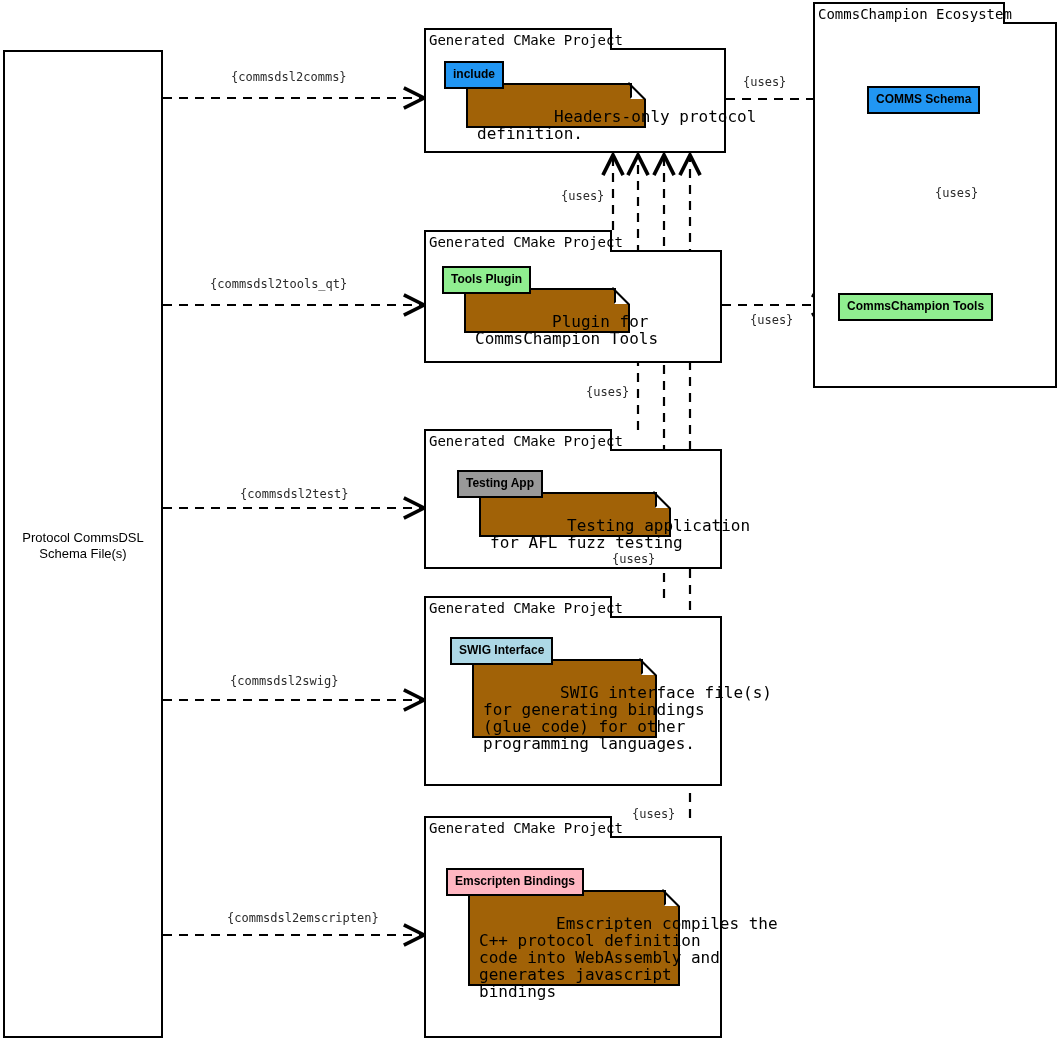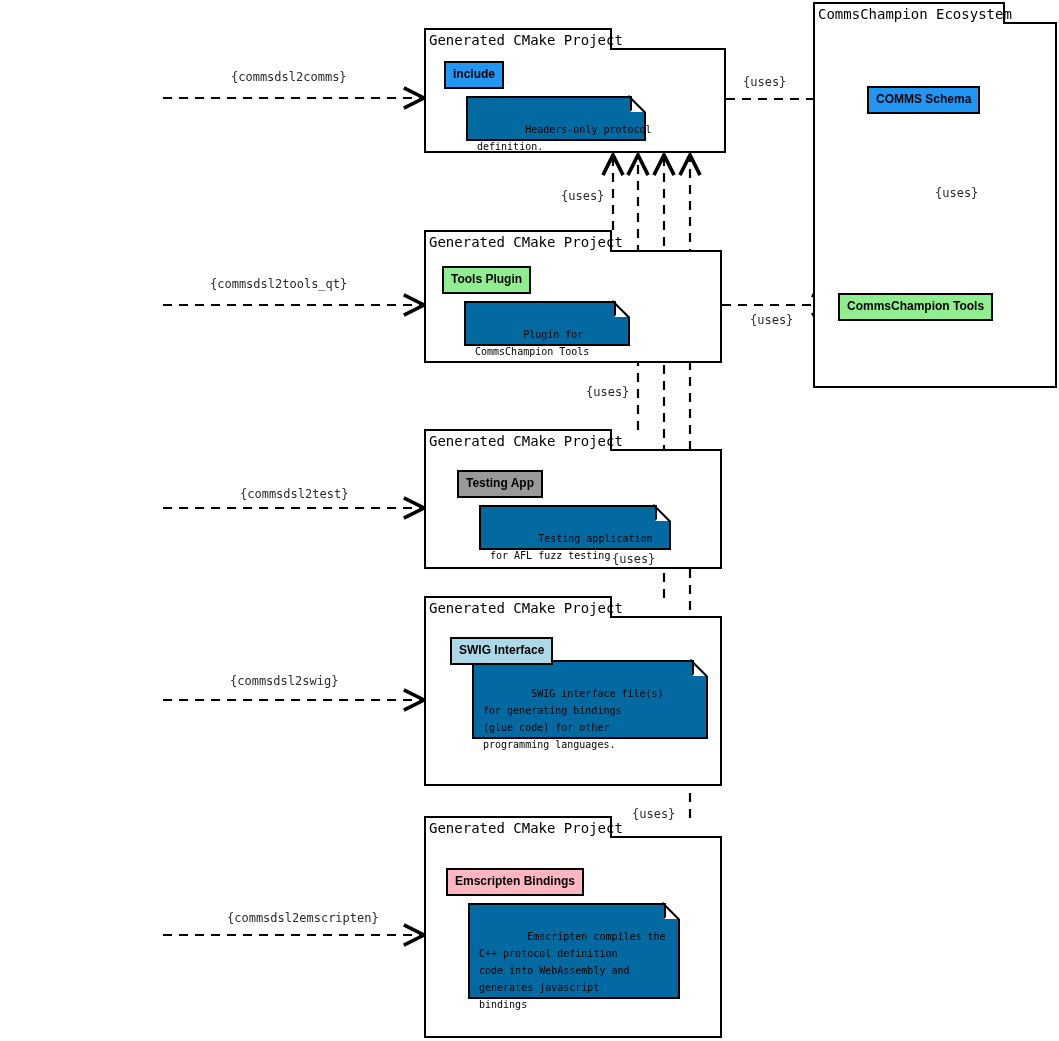--- a/index.html
+++ b/index.html
@@ -79,30 +79,29 @@
     font-weight:bold;
     font-size:12px;
     line-height:21px;
     white-space:nowrap;
     color:#000;
     z-index:6;
   }
   .comp-note{
     position:absolute;
     border:2px solid #000;
-    background:#0369a1;
-    box-sizing:border-box;
-    font-family:"DejaVu Sans Mono", monospace;
-    font-size:10px;
+    background:#a16207;
+    box-sizing:border-box;
+    font-family:"DejaVu Sans Mono", monospace;
+    font-size:16px;
     line-height:17px;
     color:#000;
     padding:6px 8px 5px 9px;
     white-space:pre;
     z-index:5;
-    margin-top:13px;
   }
   .note-fold{
     position:absolute;
     right:-2px; top:-2px;
     width:16px; height:16px;
     background:#fff;
     border-left:2px solid #000;
     border-bottom:2px solid #000;
     box-sizing:border-box;
     transform:none;
@@ -164,20 +163,26 @@
     <line x1="936" y1="292" x2="936" y2="118" stroke="#000" stroke-width="2.2" stroke-dasharray="9 7" marker-end="url(#openarrow)"></line>
 
     <g stroke="#000" stroke-width="2.2" stroke-dasharray="9 7" fill="none" marker-end="url(#openarrow)">
       <line x1="613" y1="230" x2="613" y2="155"></line>
       <line x1="638" y1="430" x2="638" y2="155"></line>
       <line x1="664" y1="598" x2="664" y2="155"></line>
       <line x1="690" y1="818" x2="690" y2="155"></line>
     </g>
   </svg>
 
+  <div class="plainbox" style="left:3px; top:50px; width:160px; height:988px;">
+    <div class="plainbox-label" style="top:478px;">
+      <span>Protocol CommsDSL</span><br>
+      <span>Schema File(s)</span>
+    </div>
+  </div>
 
   <div class="pkg" style="left:813px; top:2px; width:244px; height:386px;">
     <div class="pkg-tab" style="width:192px;">CommsChampion Ecosystem</div>
     <div class="pkg-body" style="top:20px; width:244px; height:366px;"></div>
 
     <div class="comp-title" style="left:54px; top:84px; background:#2196f3;">COMMS Schema</div>
 
     <div class="comp-title" style="left:25px; top:291px; background:#90ee90;">CommsChampion Tools</div>
 
     <div class="edge-label" style="left:122px; top:184px;">{uses}</div>
@@ -234,21 +239,21 @@
 
   <div class="edge-label" style="left:240px; top:487px;">{commsdsl2test}</div>
   <div class="edge-label" style="left:586px; top:385px;">{uses}</div>
 
   <div class="pkg" style="left:424px; top:596px; width:298px; height:190px;">
     <div class="pkg-tab" style="width:188px;">Generated CMake Project</div>
     <div class="pkg-body" style="top:20px; width:298px; height:170px;"></div>
 
     <div class="comp" style="left:26px; top:41px;">
       <div class="comp-title" style="background:#add8e6;">SWIG Interface</div>
-      <div class="comp-note" style="left:22px; top:10px; width:236px; height:79px;">
+      <div class="comp-note" style="left:22px; top:22px; width:185px; height:79px;">
         <span>SWIG interface file(s)
 for generating bindings
 (glue code) for other
 programming languages.</span>
         <span class="note-fold"></span>
       </div>
     </div>
   </div>
 
   <div class="edge-label" style="left:230px; top:674px;">{commsdsl2swig}</div>

